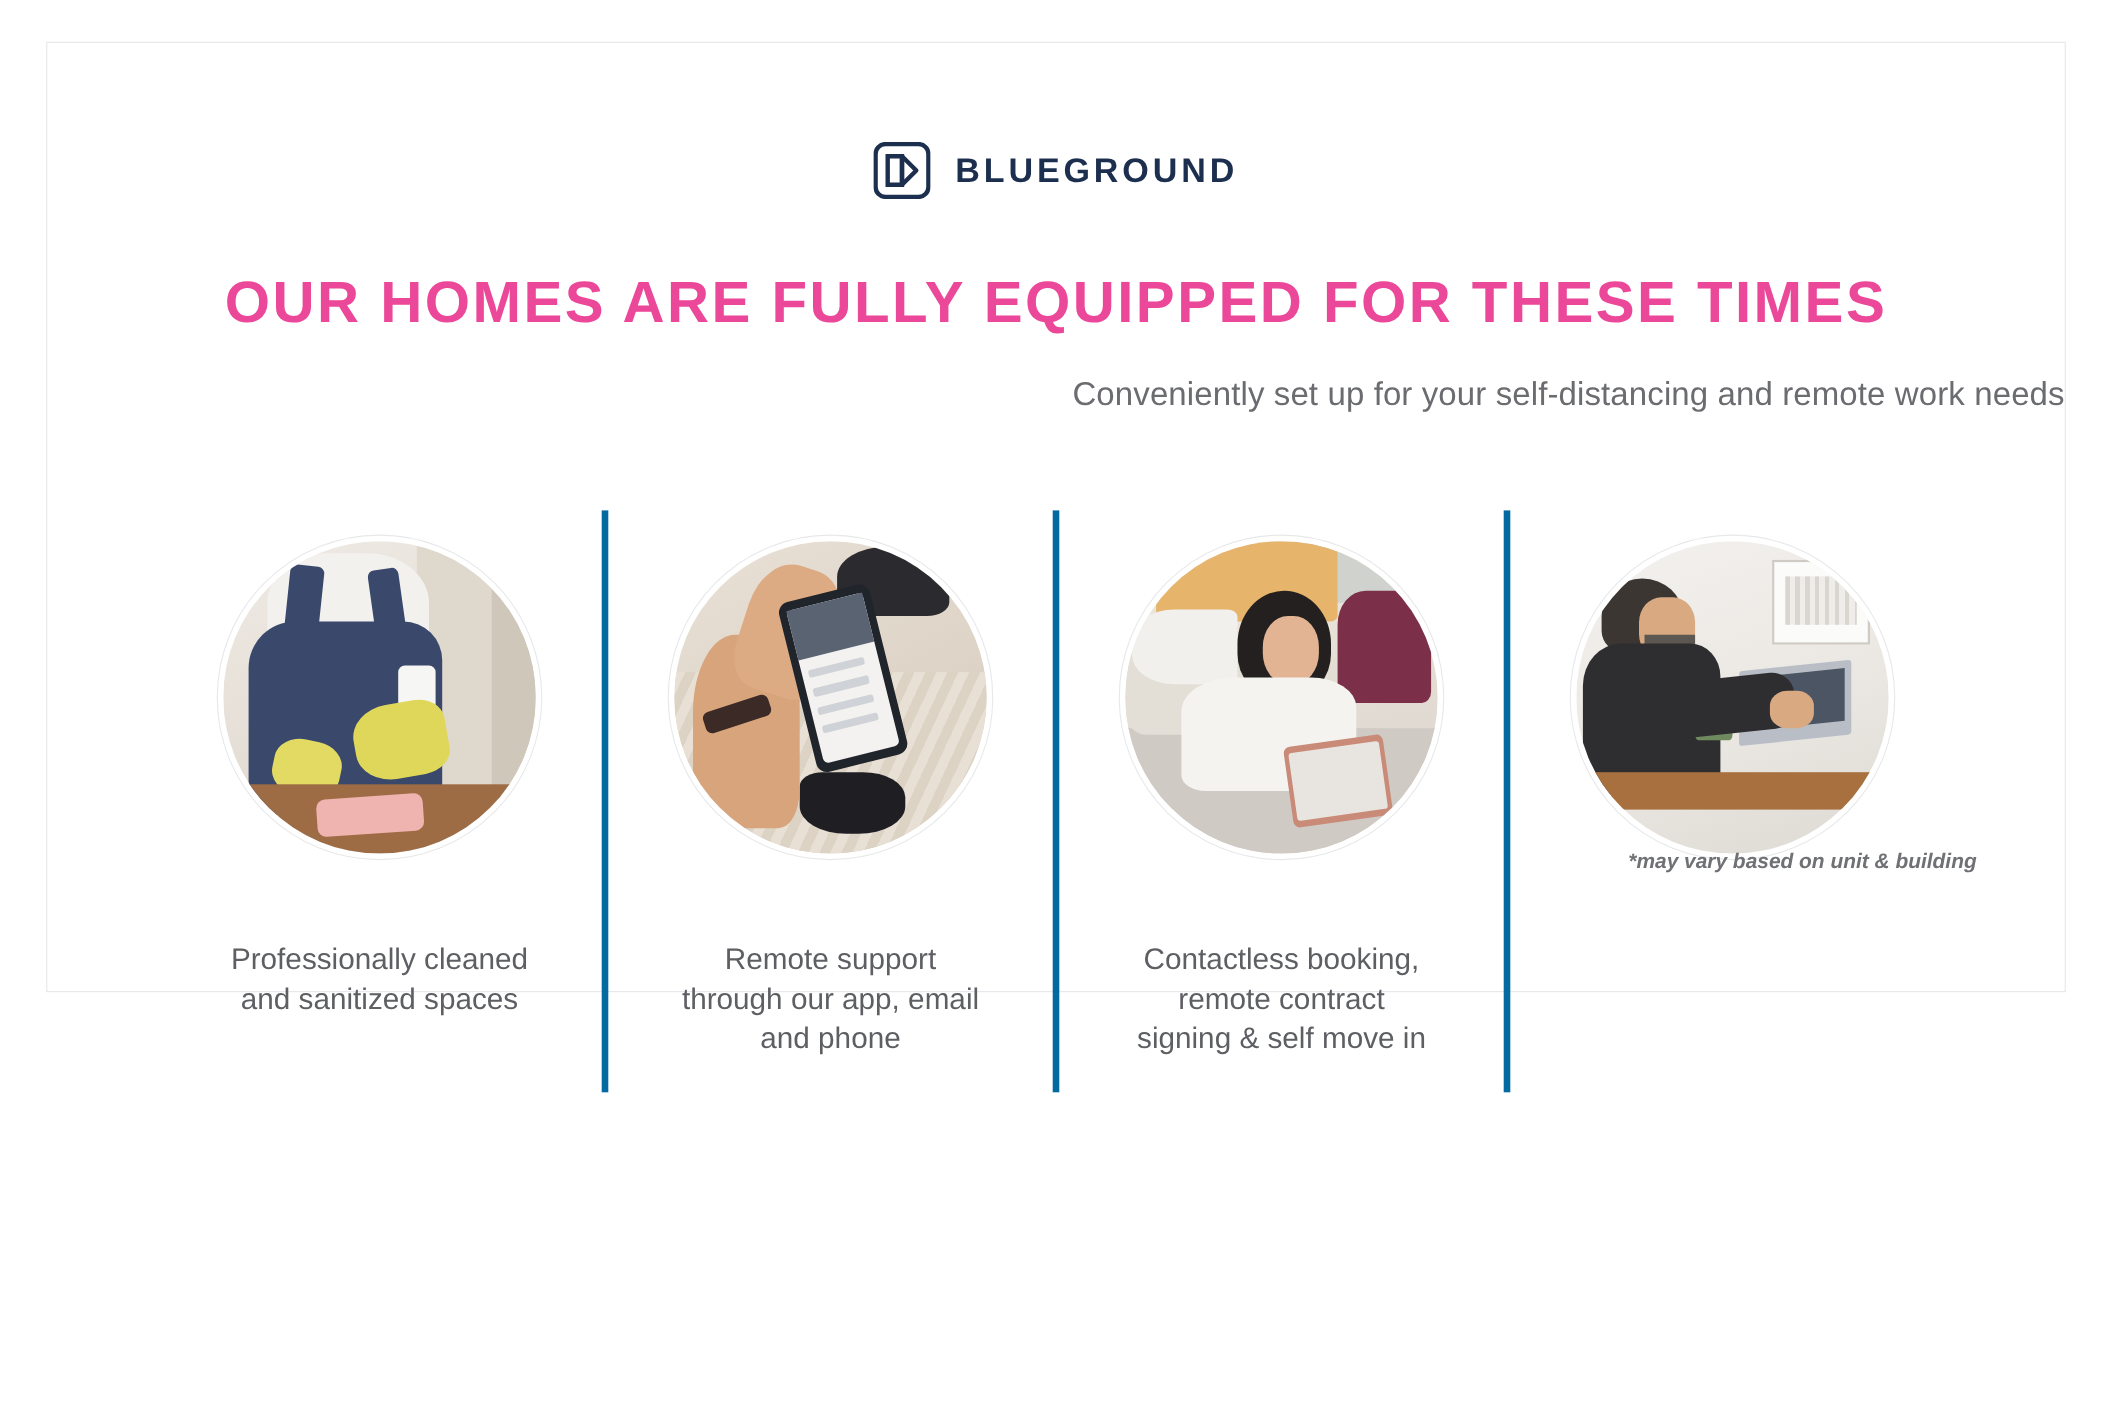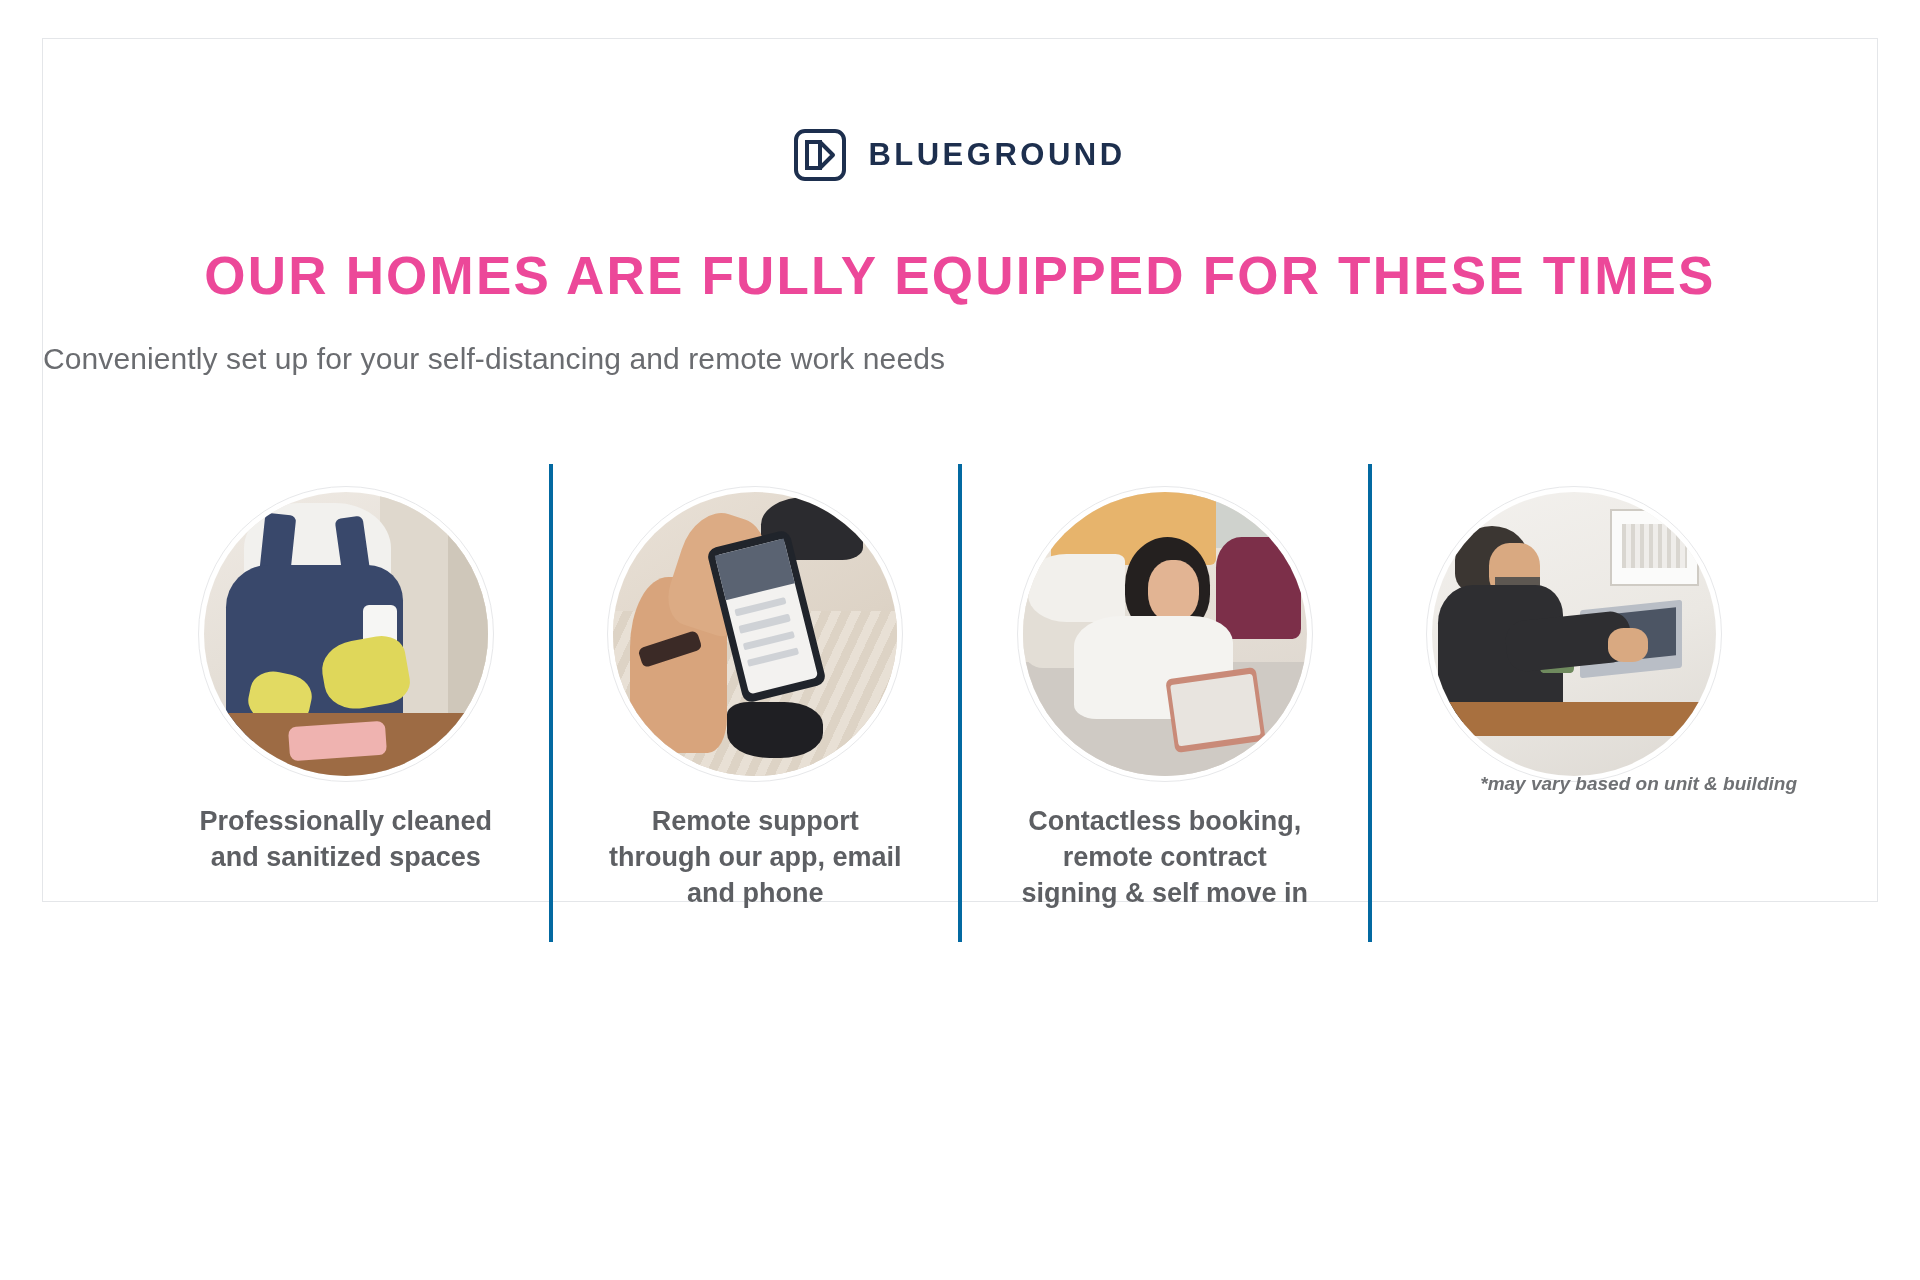--- a/index.html
+++ b/index.html
@@ -57,21 +57,21 @@
     text-align: center;
     font-family: "Liberation Sans", sans-serif;
     font-weight: bold;
     font-size: 53px;
     letter-spacing: 2.2px;
     color: #ec4899;
     text-transform: uppercase;
   }
   .subhead {
     margin-top: 26px;
-    text-align: left;
+    text-align: right;
     font-size: 30px;
     font-weight: 400;
     color: #6a6c70;
     letter-spacing: 0.1px;
   }
 
   
   .features {
     display: flex;
     margin: 88px 100px 0 100px;
@@ -79,47 +79,47 @@
   }
   .feature {
     flex: 1 1 25%;
     display: flex;
     flex-direction: column;
     align-items: center;
     padding: 22px 18px 30px 18px;
     position: relative;
   }
   .feature + .feature {
-    border-left: 4px solid #0369a1;
+    border-left: 6px solid #0369a1;
   }
   .circle {
     width: 296px;
     height: 296px;
     border-radius: 50%;
     border: 1px solid #e7e8ea;
     padding: 5px;
     box-sizing: border-box;
     overflow: hidden;
     position: relative;
     background: #ffffff;
   }
   .circle-inner {
     width: 100%;
     height: 100%;
     border-radius: 50%;
     overflow: hidden;
     position: relative;
   }
   .caption {
-    margin-top: 21px;
+    margin-top: 72px;
     text-align: center;
     font-size: 27px;
     line-height: 1.35;
     color: #5d5f63;
-    font-weight: 700;
+    font-weight: 400;
     white-space: pre-line;
   }
 
   
   .footnote {
     position: absolute;
     right: 80px;
     bottom: 106px;
     font-size: 19px;
     font-style: italic;

